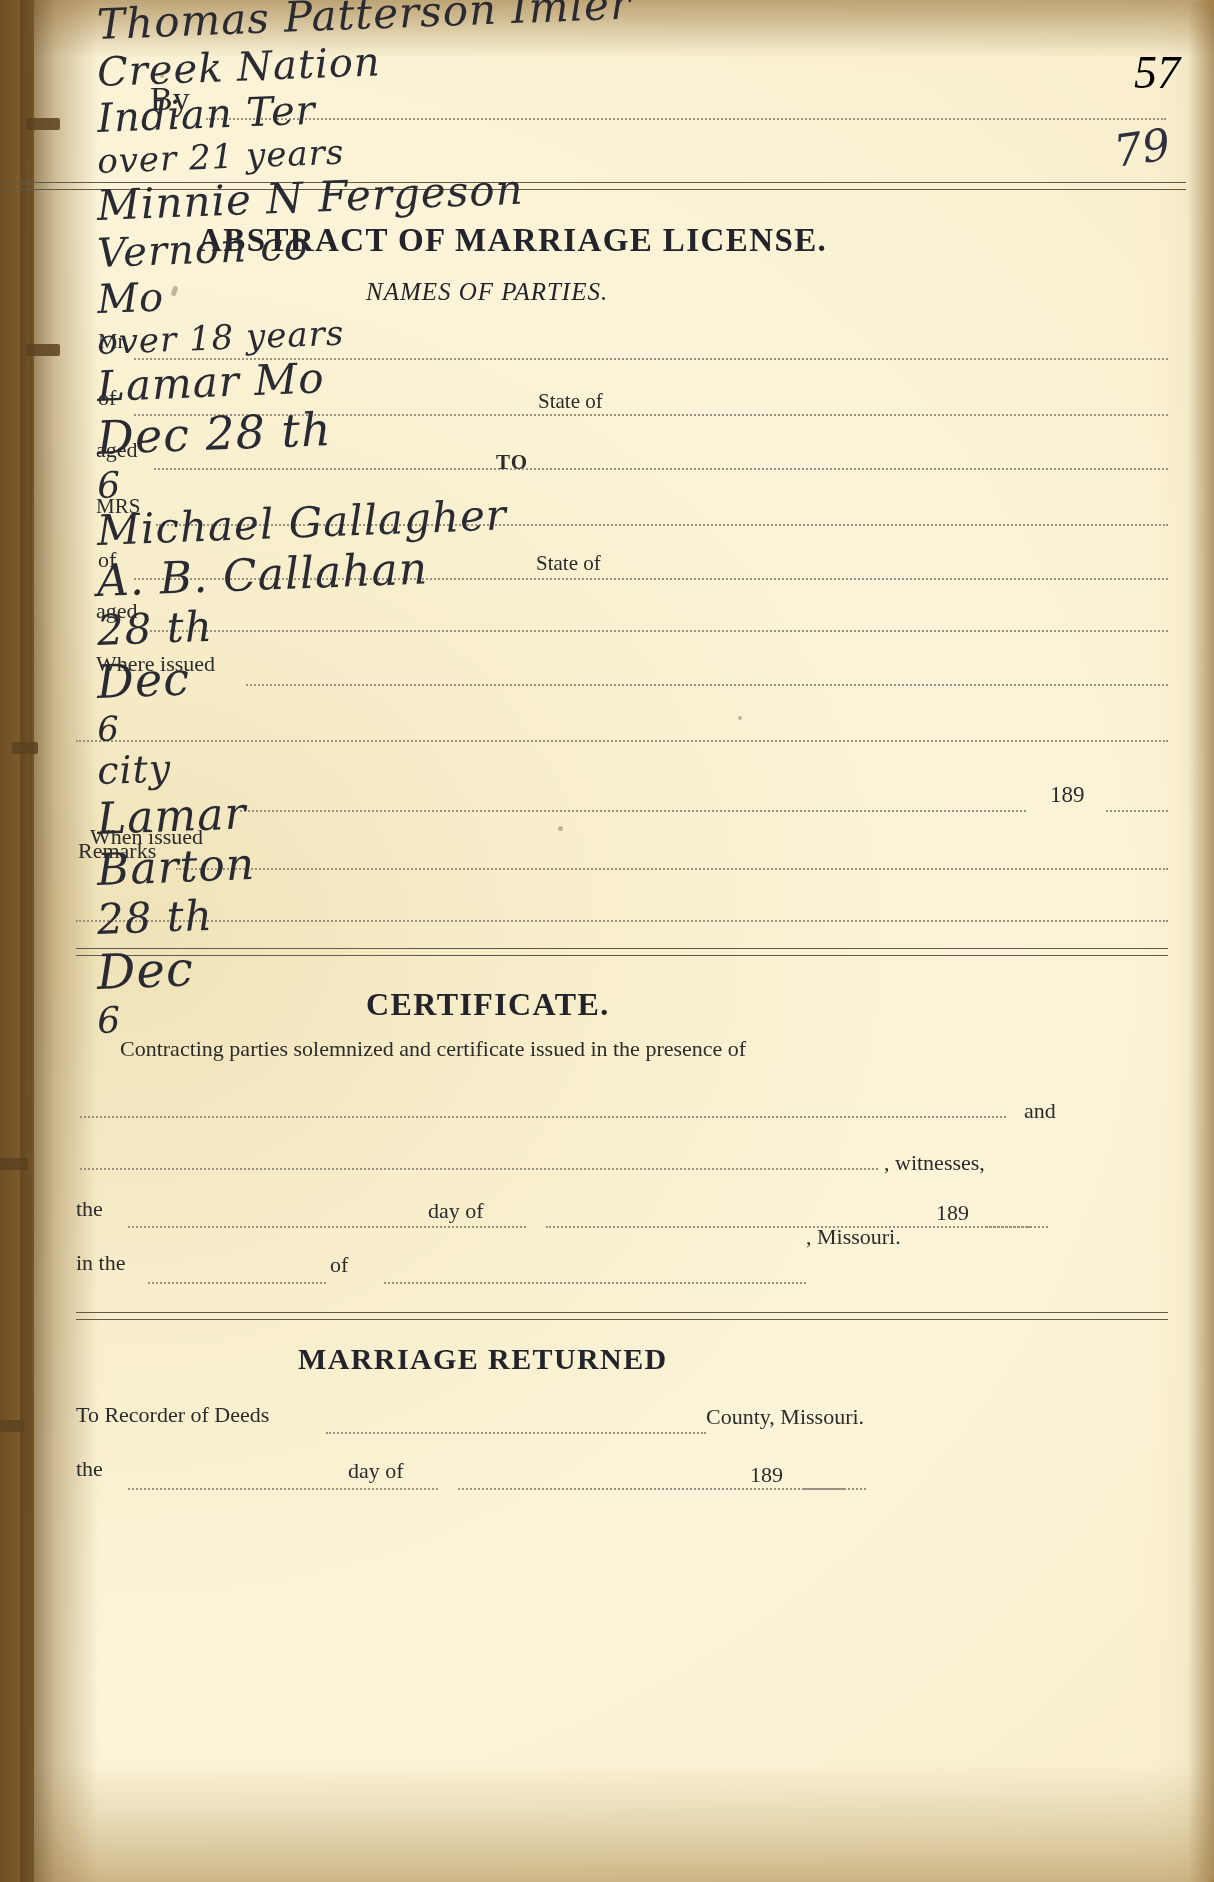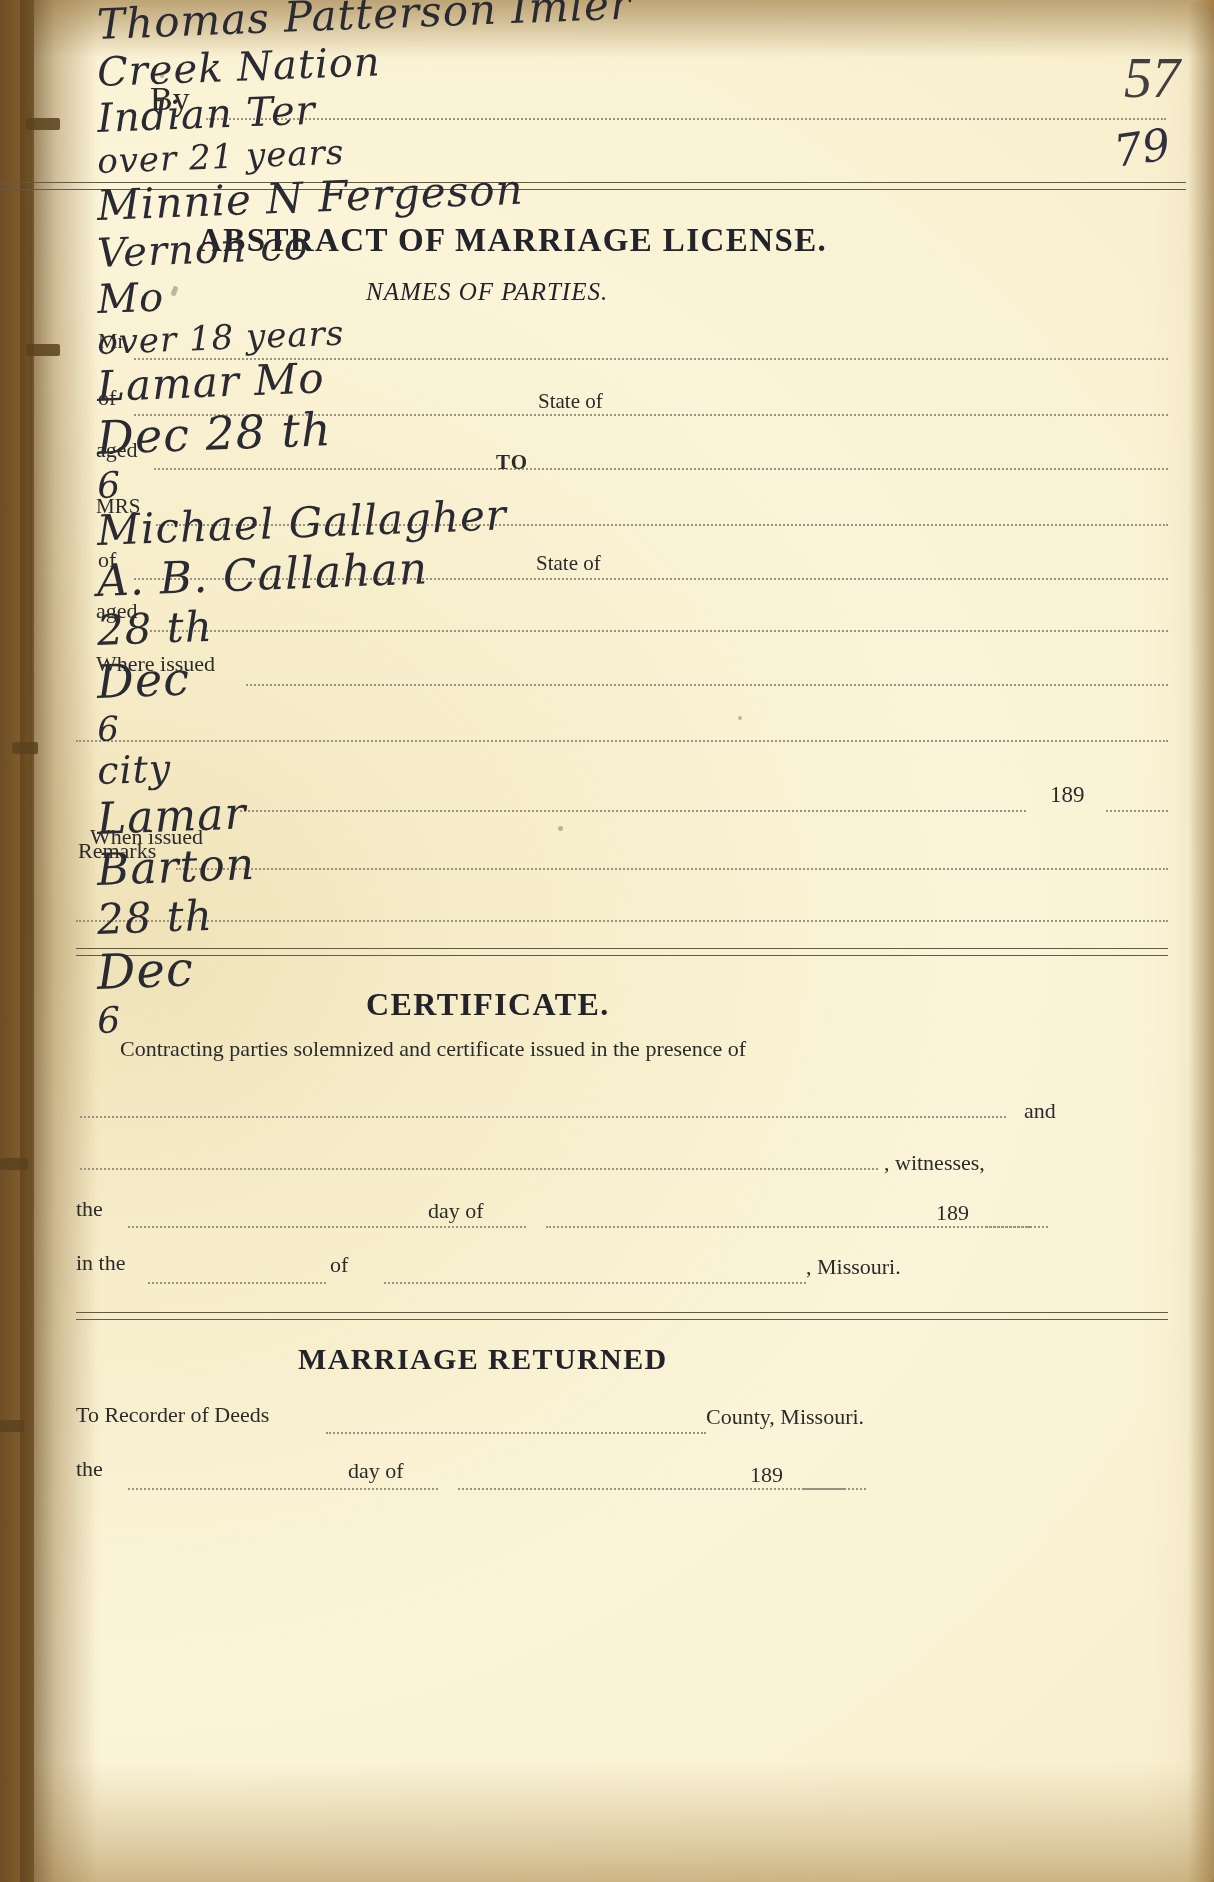--- a/index.html
+++ b/index.html
@@ -127,22 +127,22 @@
     height: 6px;
     border-top: 1.5px solid #5f5a4a;
     border-bottom: 1.5px solid #5f5a4a;
   }
 
   .page-num {
     position: absolute;
     right: 34px;
     top: 46px;
     font-family: "Liberation Serif", serif;
-    font-size: 56px;
-    color: #404040;
+    font-size: 46px;
+    color: #000000;
     font-style: italic;
   }
   .page-num2 {
     position: absolute;
     right: 44px;
     top: 122px;
     font-family: "DejaVu Serif", serif;
     font-size: 44px;
     color: #2f2f3d;
     font-style: italic;
@@ -272,21 +272,21 @@
     <div class="label printed" style="left:838px; top:1200px; font-size:22px;">189</div>
     <div class="hand" style="left:896px; top:1186px; font-size:34px;">6</div>
     <div class="rule" style="left:888px; top:1226px; width:62px;"></div>
 
     <div class="label printed" style="left:-22px; top:1250px;">in the</div>
     <div class="rule" style="left:50px; top:1282px; width:178px;"></div>
     <div class="hand" style="left:58px; top:1238px; font-size:38px;">city</div>
     <div class="label printed" style="left:232px; top:1252px; font-size:22px;">of</div>
     <div class="rule" style="left:286px; top:1282px; width:422px;"></div>
     <div class="hand" style="left:322px; top:1234px; font-size:44px;">Lamar</div>
-    <div class="label printed" style="left:708px; top:1254px; font-size:22px;">, Missouri.</div>
+    <div class="label printed" style="left:708px; top:1224px; font-size:22px;">, Missouri.</div>
 
     <div class="rule-double" style="left:-22px; top:1312px; width:1092px;"></div>
 
     <div class="title printed" style="left:200px; top:1342px; font-size:30px;">MARRIAGE RETURNED</div>
 
     <div class="label printed" style="left:-22px; top:1402px;">To Recorder of Deeds</div>
     <div class="rule" style="left:228px; top:1432px; width:380px;"></div>
     <div class="hand" style="left:280px; top:1378px; font-size:44px;">Barton</div>
     <div class="label printed" style="left:608px; top:1404px; font-size:22px;">County, Missouri.</div>
 

